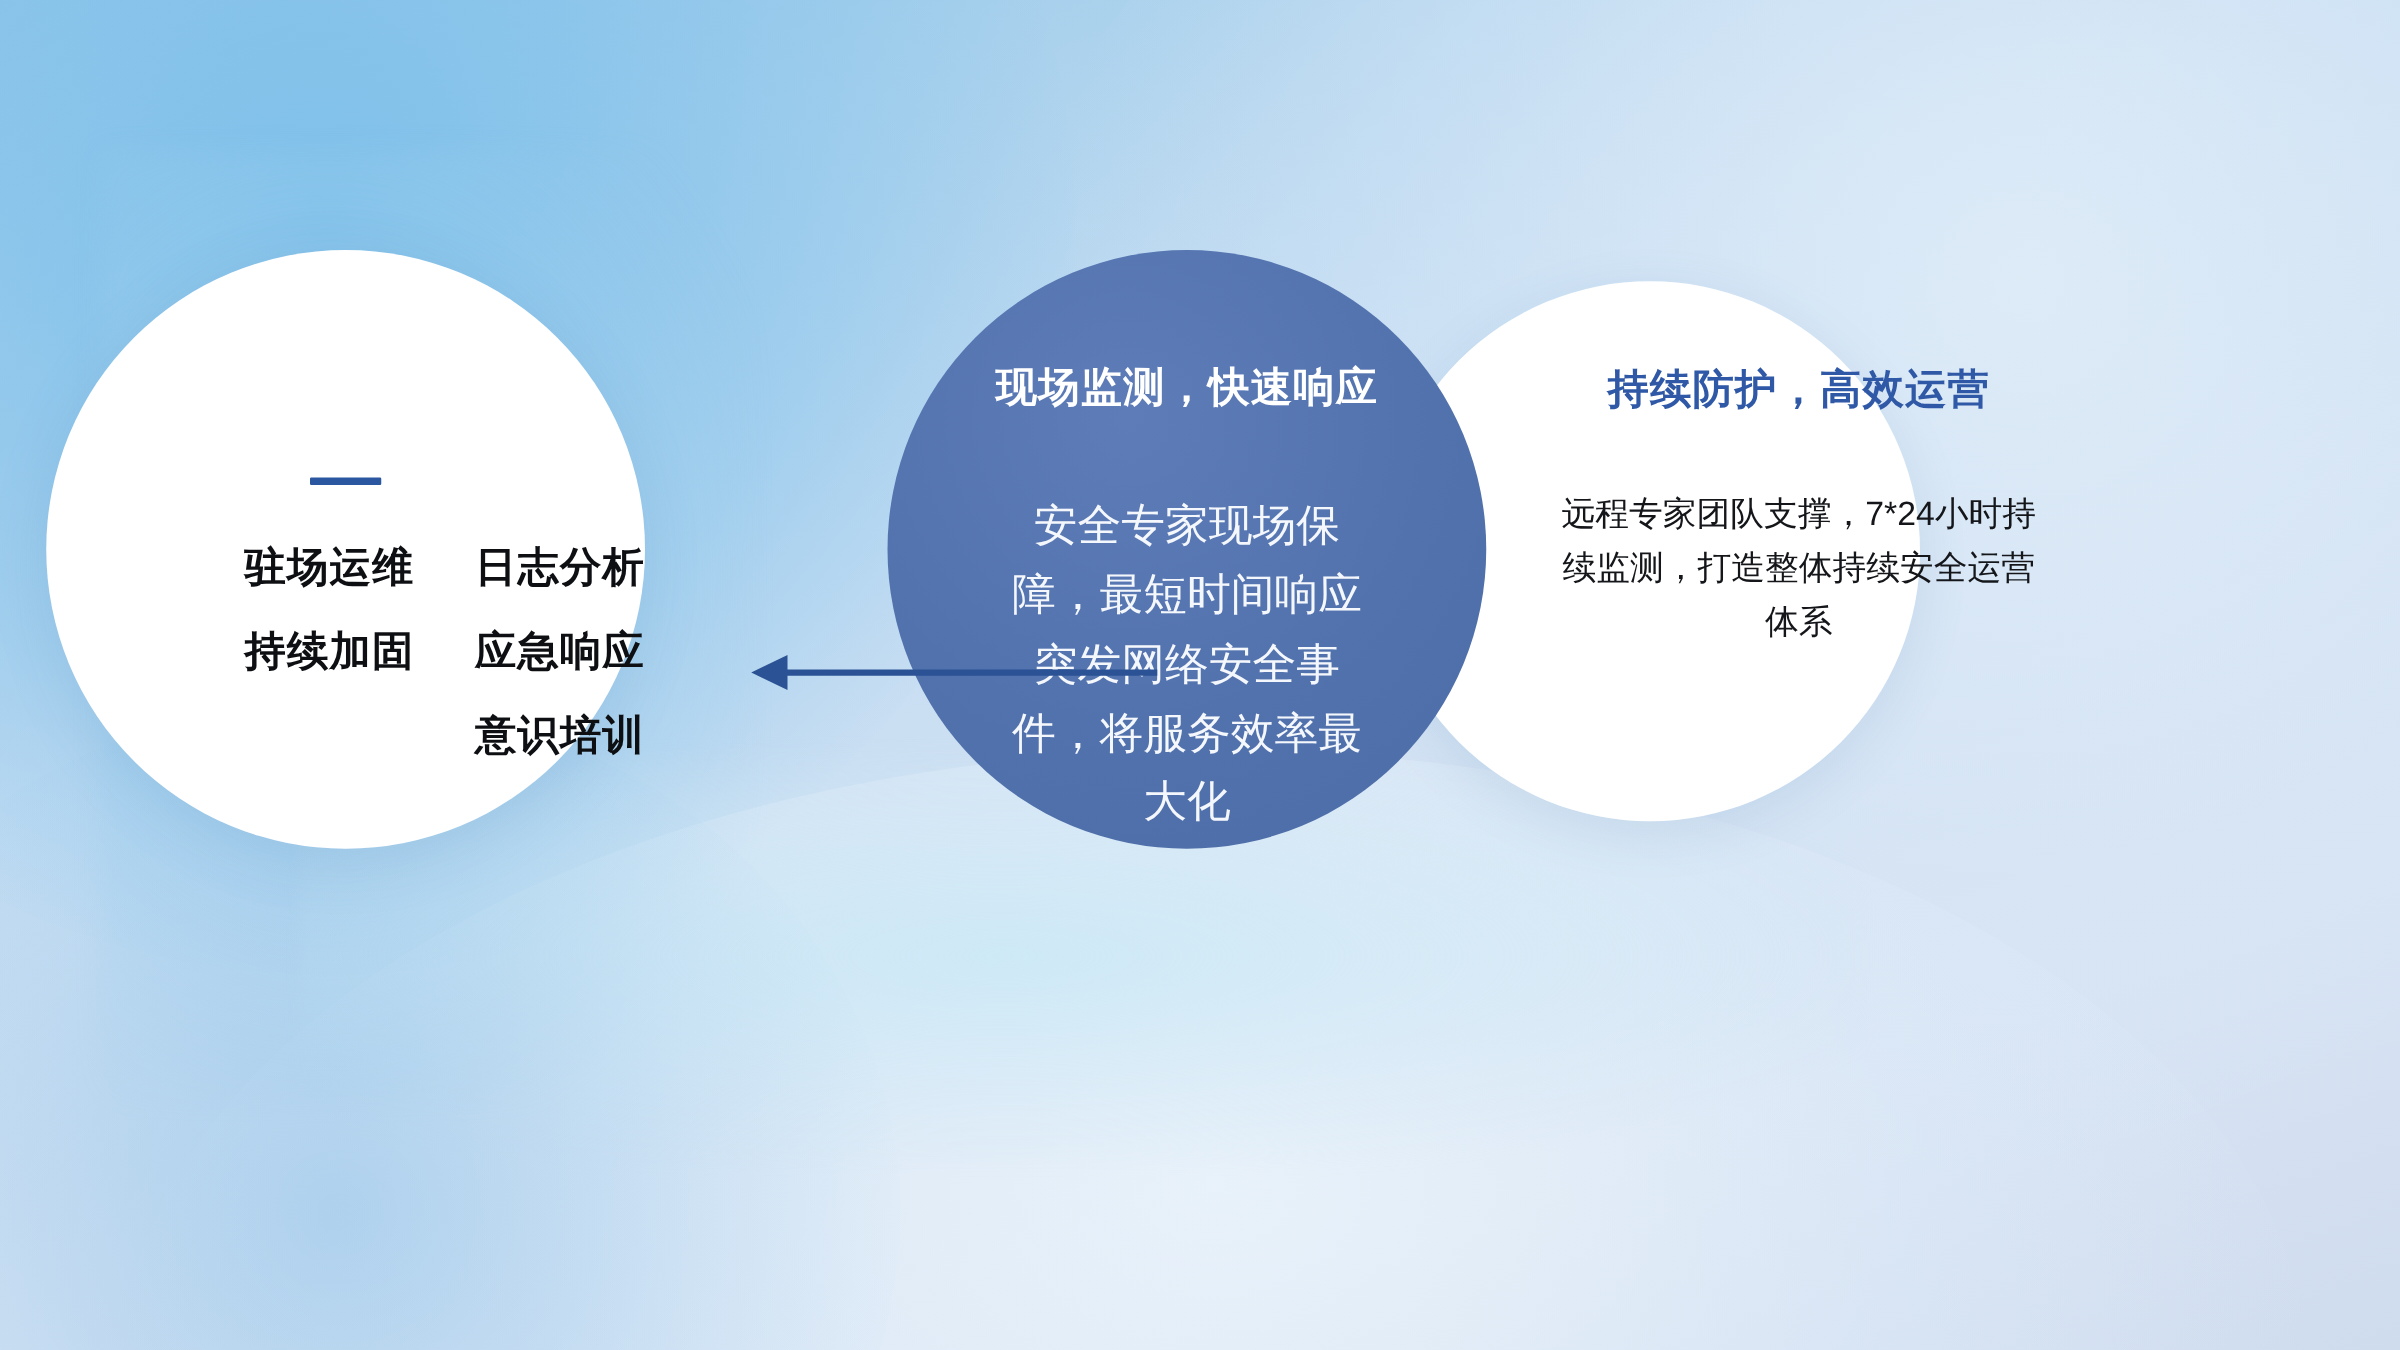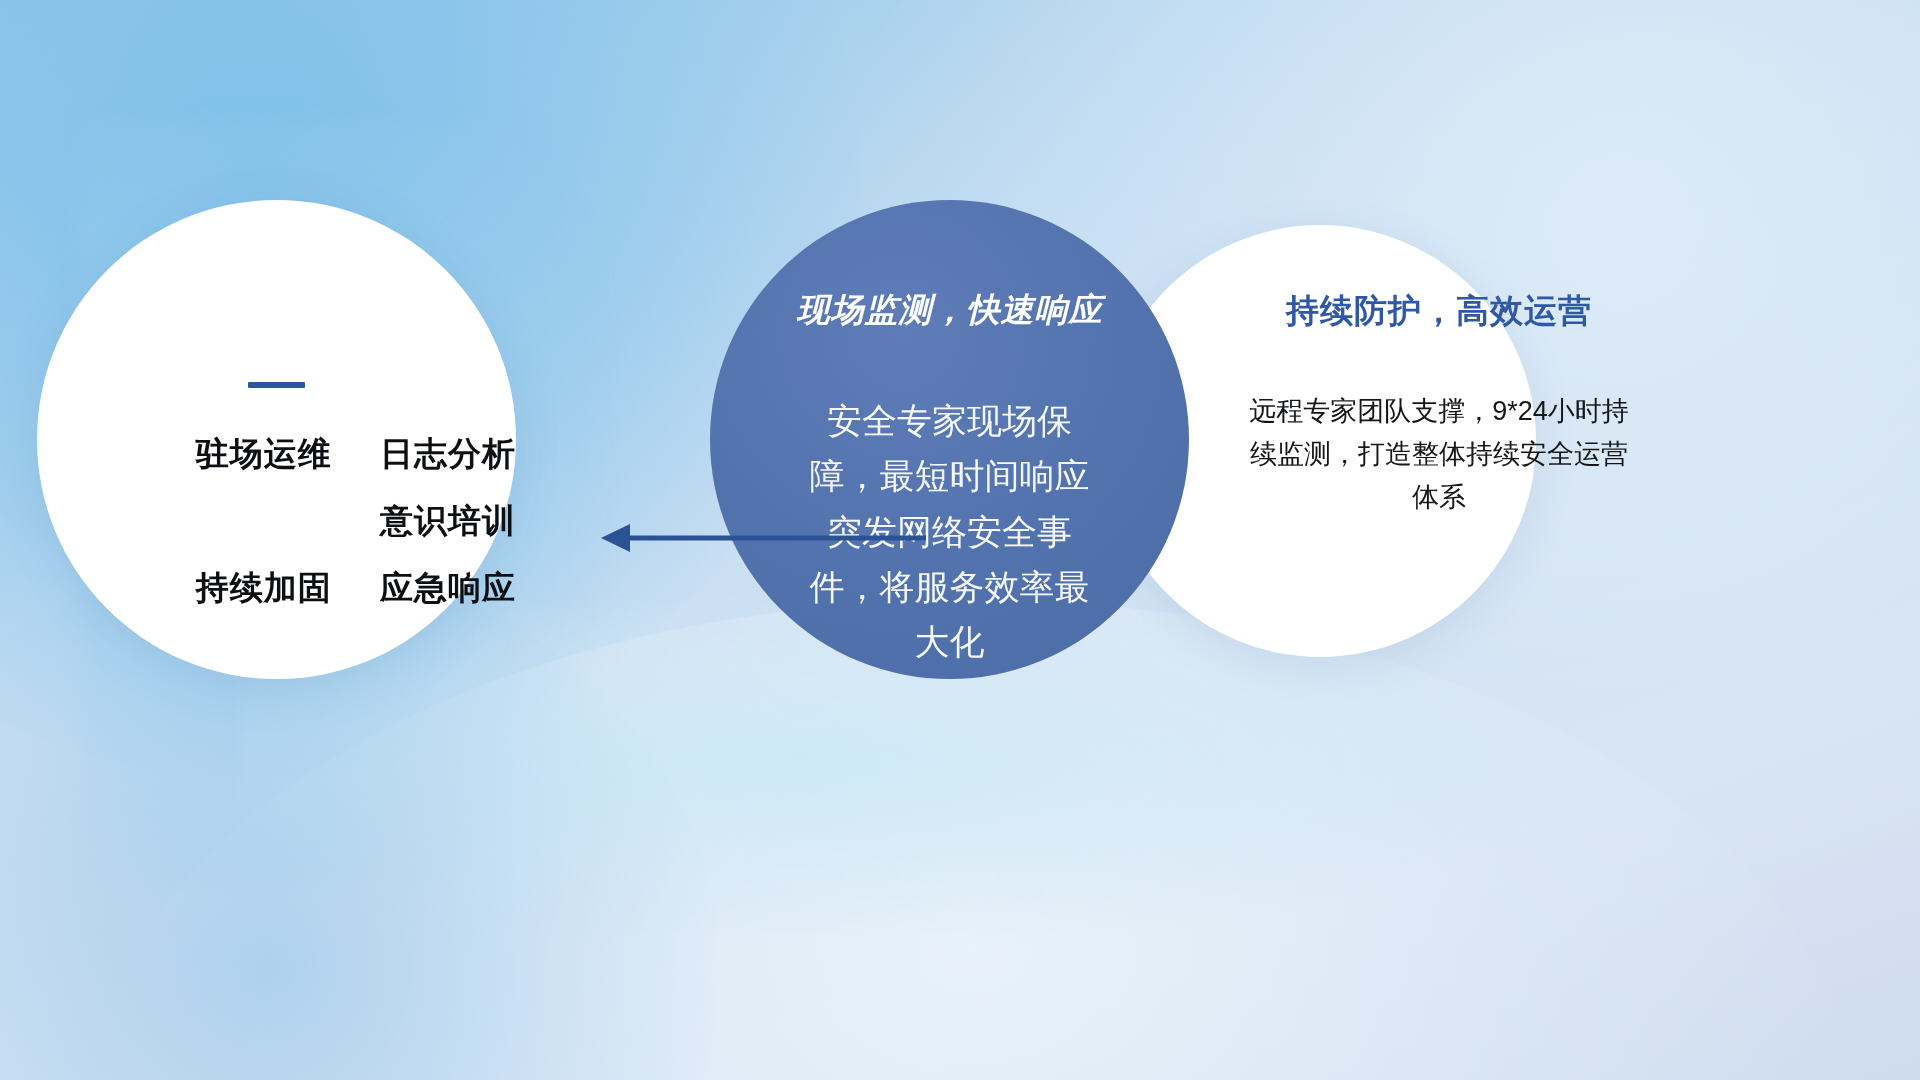--- a/index.html
+++ b/index.html
@@ -76,21 +76,21 @@
 
   
   #circle-mid{
     left:710px; top:200px; width:479px; height:479px;
     background:radial-gradient(circle at 40% 28%,#5d7cb8 0%,#5272ad 55%,#4c6ca7 100%);
     z-index:2;
     padding-top:88px;
   }
   #circle-mid .c-title{
     color:#ffffff; font-weight:bold; font-size:33px; letter-spacing:1px;
-    white-space:nowrap; text-align:center;font-style:italic;
+    white-space:nowrap; text-align:center;
   }
   #circle-mid .c-body{
     margin-top:60px; width:300px;
     color:#f4f7fc; font-size:35px; line-height:1.58; text-align:center;
     font-weight:normal;
   }
 
   
   #circle-right{
     left:1104px; top:225px; width:432px; height:432px;
@@ -133,34 +133,34 @@
 
   <div class="circle" id="circle-left">
     <div class="divider-dash"></div>
     <div class="left-lines">
       <div>
         <span>驻场运维</span>
         <span class="gap"></span>
         <span>日志分析</span>
       </div>
       <div>
-        <span>意识培训</span>
-      </div>
-      <div>
         <span>持续加固</span>
         <span class="gap"></span>
         <span>应急响应</span>
+      </div>
+      <div>
+        <span>意识培训</span>
       </div>
     </div>
   </div>
 
   <div class="circle" id="circle-right">
     <div class="inner">
       <div class="c-title">持续防护，高效运营</div>
-      <div class="c-body">远程专家团队支撑，9*24小时持续监测，打造整体持续安全运营体系</div>
+      <div class="c-body">远程专家团队支撑，7*24小时持续监测，打造整体持续安全运营体系</div>
     </div>
   </div>
 
   <div class="circle" id="circle-mid">
     <div class="c-title">现场监测，快速响应</div>
     <div class="c-body">安全专家现场保障，最短时间响应突发网络安全事件，将服务效率最大化</div>
   </div>
 
   <svg id="flow-arrow" viewBox="0 0 330 52">
     <line x1="28" y1="26" x2="330" y2="26" stroke="#2b5294" stroke-width="5"></line>

